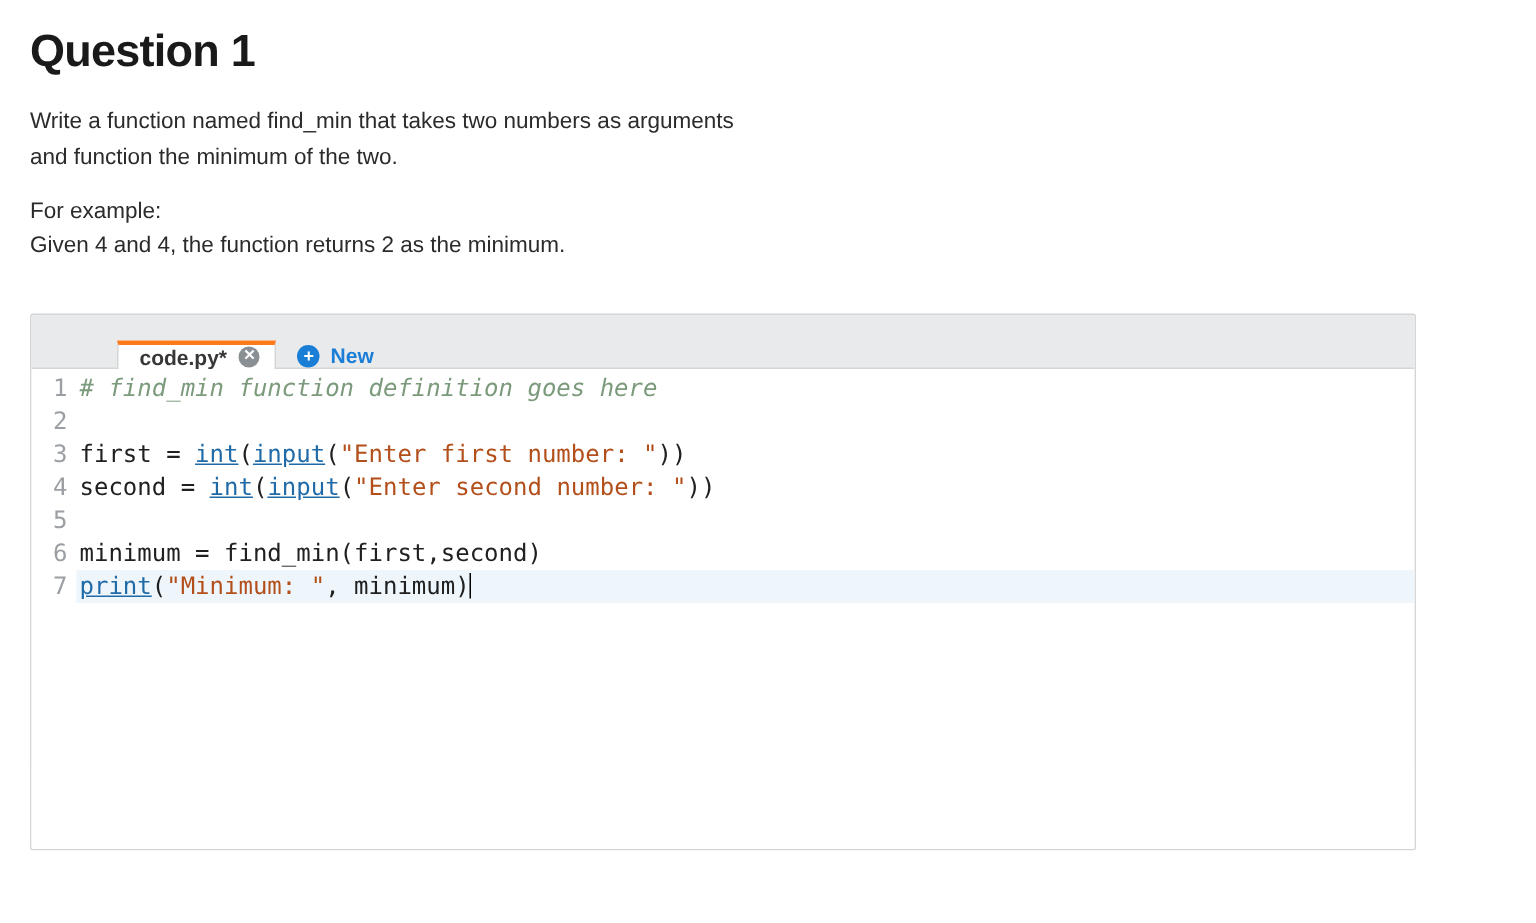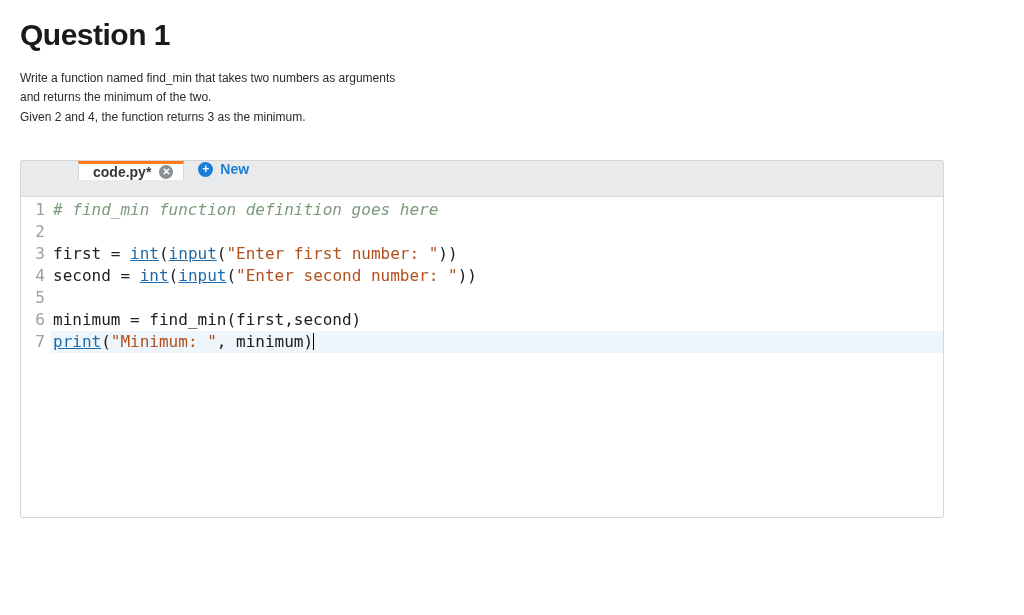--- a/index.html
+++ b/index.html
@@ -15,37 +15,37 @@
     width: 976px;
   }
   h1.question-title {
     font-size: 30px;
     font-weight: 800;
     margin: 0 0 18px 0;
     letter-spacing: -0.5px;
     color: #1a1a1a;
   }
   .prompt {
-    font-size: 12px;
+    font-size: 15px;
     line-height: 1.45;
     color: #2b2b2b;
     margin-bottom: 14px;
   }
   .prompt p { margin: 0 0 2px 0; }
   .prompt .block2 { margin-top: 14px; }
   .editor-wrap {
     margin-top: 34px;
     border: 1px solid #d6d6d6;
     border-radius: 2px;
     overflow: hidden;
     background: #fff;
   }
   .tabbar {
     display: flex;
-    align-items: flex-start;
+    align-items: flex-end;
     background: #e9eaeb;
     border-bottom: 1px solid #d6d6d6;
     height: 36px;
     position: relative;
   }
   .tab-spacer-left {
     width: 57px;
     background: #e9eaeb;
   }
   .tab {
@@ -165,22 +165,23 @@
 </style>
 </head>
 <body>
 
 <div class="page">
 
   <h1 class="question-title">Question 1</h1>
 
   <div class="prompt">
     <p>Write a function named find_min that takes two numbers as arguments</p>
-    <p>and returns the minimum of the two.</p>
-    <p>Given 2 and 4, the function returns 3 as the minimum.</p>
+    <p>and function the minimum of the two.</p>
+    <p class="block2">For example:</p>
+    <p>Given 4 and 4, the function returns 2 as the minimum.</p>
   </div>
 
   <div class="editor-wrap">
 
     <div class="tabbar">
       <div class="tab-spacer-left"></div>
 
       <div class="tab">
         <span>code.py*</span>
         <span class="closex">✕</span>

